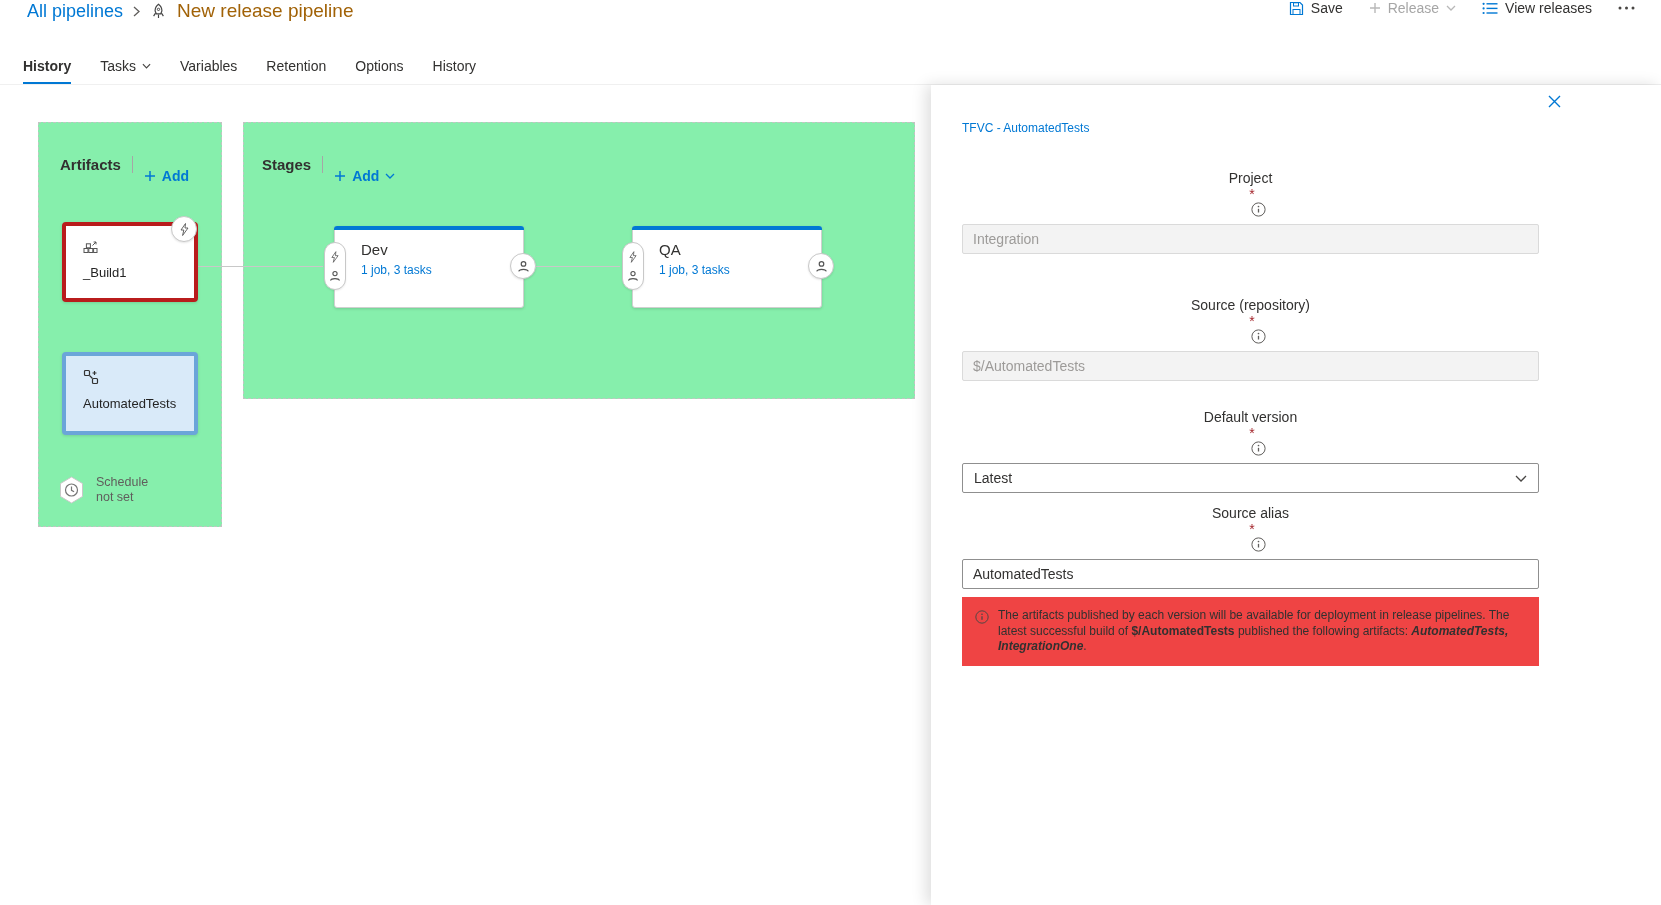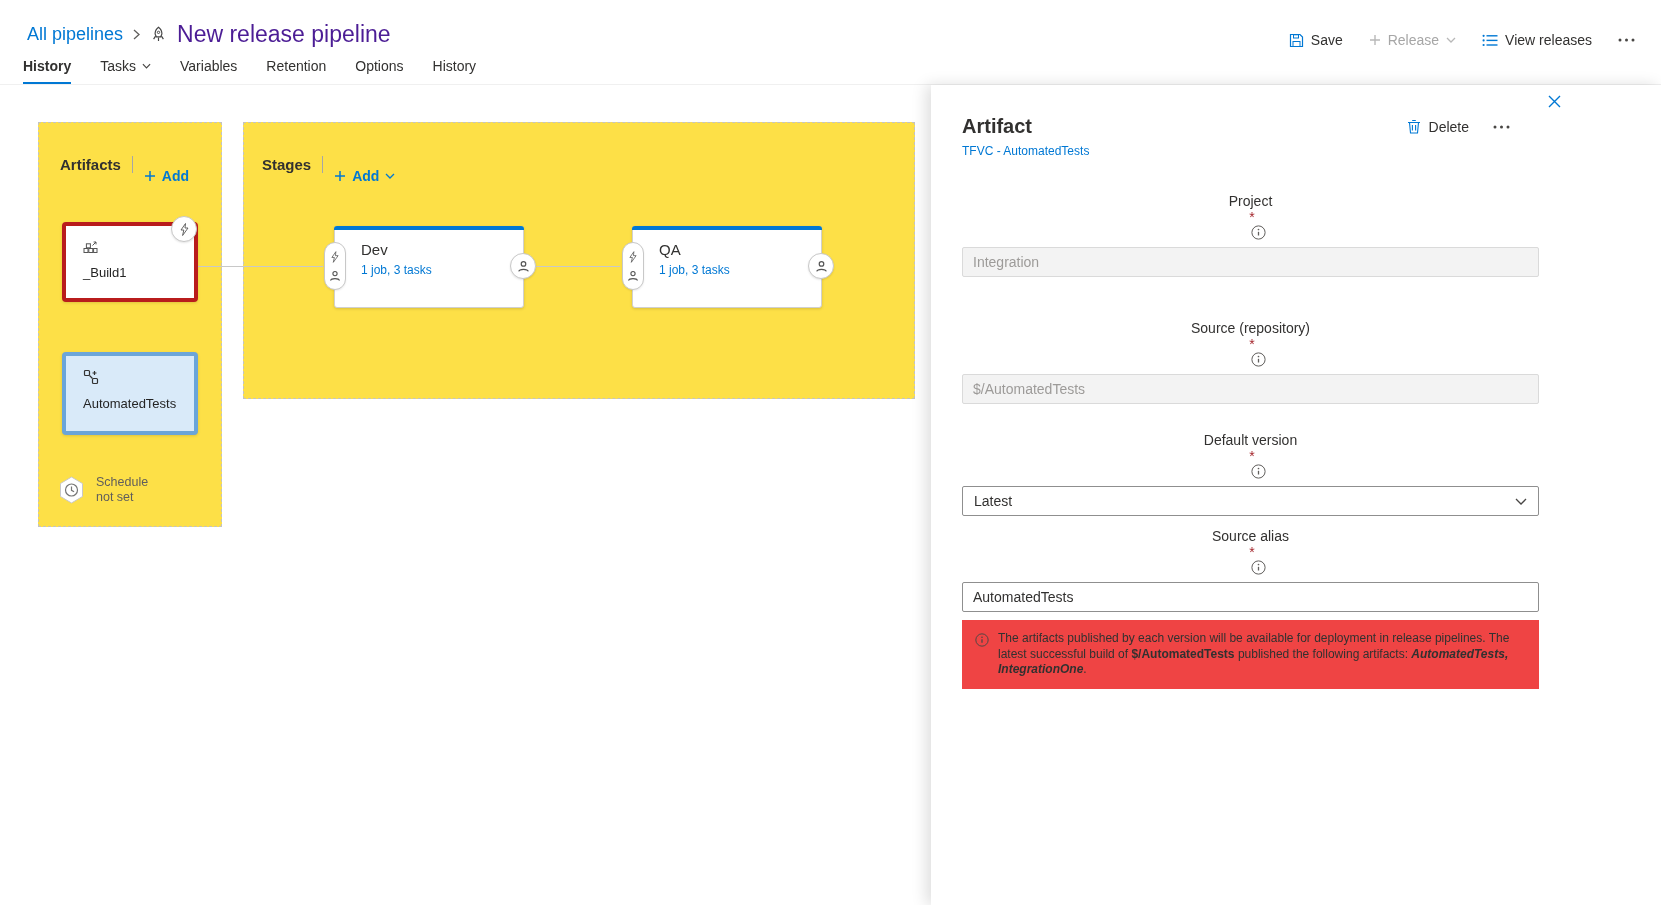--- a/index.html
+++ b/index.html
@@ -7,41 +7,41 @@
   body {
     width: 1661px; height: 905px; overflow: hidden;
     background: #ffffff;
     font-family: "Liberation Sans", "DejaVu Sans", sans-serif;
     color: #323130;
     position: relative;
   }
   button { font-family: inherit; }
 
   
-  .topbar { height: 48px; display: flex; align-items: flex-end; justify-content: space-between; padding: 0 26px 0 27px; }
+  .topbar { height: 48px; display: flex; align-items: flex-start; justify-content: space-between; padding: 0 26px 0 27px; }
   .crumbs { display: flex; align-items: center; gap: 10px; }
   .crumb-link { color: #0078d4; font-size: 18px; text-decoration: none; cursor: pointer; }
   .crumb-sep { display: flex; align-items: center; }
   .rocket-ic { display: flex; align-items: center; }
-  .page-title { color: #4c1d95; font-size: 23px; }
+  .page-title { color: #a16207; font-size: 19px; }
   .top-actions { display: flex; align-items: center; gap: 26px; }
   .tbtn { display: flex; align-items: center; gap: 7px; background: none; border: none; font-size: 14px; color: #323130; cursor: pointer; padding: 0; }
   .tbtn.disabled { color: #a6a6a6; cursor: default; }
   .ic { display: flex; align-items: center; }
 
   
   .tabs { height: 37px; display: flex; align-items: stretch; padding-left: 23px; border-bottom: 1px solid #f0f0f0; }
   .tab { display: flex; align-items: center; gap: 6px; margin-right: 29px; font-size: 14px; color: #323130; cursor: pointer; border-bottom: 2px solid transparent; padding-top: 2px; }
   .tab.active { font-weight: 700; border-bottom-color: #0078d4; }
 
   
   .canvas { position: relative; height: 820px; background: #fff; }
   .connector { position: absolute; height: 1px; background: #c8c8c8; z-index: 1; }
 
-  .dash-box { position: absolute; border: 1px dashed #c3c3c3; background: #fde047; }
+  .dash-box { position: absolute; border: 1px dashed #c3c3c3; background: #86efac; }
   .artifacts-box { left: 38px; top: 37px; width: 184px; height: 405px; }
   .stages-box { left: 243px; top: 37px; width: 672px; height: 277px; }
   .box-head { display: flex; align-items: center; padding: 21px 0 0 21px; }
   .stages-box .box-head { padding-left: 18px; }
   .box-title { font-size: 15px; font-weight: 600; color: #323130; }
   .vdiv { width: 1px; height: 17px; background: #a6a6a6; margin: 0 11px; }
   .add-btn { display: flex; align-items: center; gap: 6px; color: #0078d4; background: none; border: none; font-size: 14px; font-weight: 600; cursor: pointer; padding: 0; margin-top: 24px; }
 
   .artifact-card { position: absolute; left: 23px; width: 136px; background: #fff; border: 4px solid #b91c1c; border-radius: 4px; box-shadow: 0 1px 3px rgba(0,0,0,0.13); padding: 13px 10px 10px 17px; cursor: pointer; z-index: 2; }
   .card-build { top: 99px; height: 80px; }
@@ -327,42 +327,20 @@
     <aside class="panel">
       <button class="close-btn">
         <span class="ic">
           <svg width="13" height="13" viewBox="0 0 13 13">
               <path d="M1 1l11 11M12 1 1 12" stroke="#0078d4" stroke-width="1.4"></path>
             </svg>
         </span>
       </button>
 
       <div class="panel-inner">
-        <div class="panel-titlerow">
-          <h2 class="panel-title">Artifact</h2>
-          <div class="panel-actions">
-            <button class="pa-btn">
-              <span class="ic">
-                <svg width="14" height="15" viewBox="0 0 14 15">
-                    <path d="M1 3.5h12M5.2 1.5h3.6M2.5 3.5l1 10.5h7l1-10.5M5.4 6v5.5M8.6 6v5.5" fill="none" stroke="#0078d4" stroke-width="1.1"></path>
-                  </svg>
-              </span>
-              <span>Delete</span>
-            </button>
-            <button class="pa-btn">
-              <span class="ic">
-                <svg width="17" height="4" viewBox="0 0 17 4">
-                    <circle cx="2" cy="2" r="1.5" fill="#484644"></circle>
-                    <circle cx="8.5" cy="2" r="1.5" fill="#484644"></circle>
-                    <circle cx="15" cy="2" r="1.5" fill="#484644"></circle>
-                  </svg>
-              </span>
-            </button>
-          </div>
-        </div>
 
         <a class="panel-sub">TFVC - AutomatedTests</a>
 
         
         <div class="field-label mt1">
           <span>Project</span>
           <span class="req">*</span>
           <span class="info-ic">
             <svg width="15" height="15" viewBox="0 0 15 15">
                 <circle cx="7.5" cy="7.5" r="6.6" fill="none" stroke="#605e5c" stroke-width="1"></circle>

